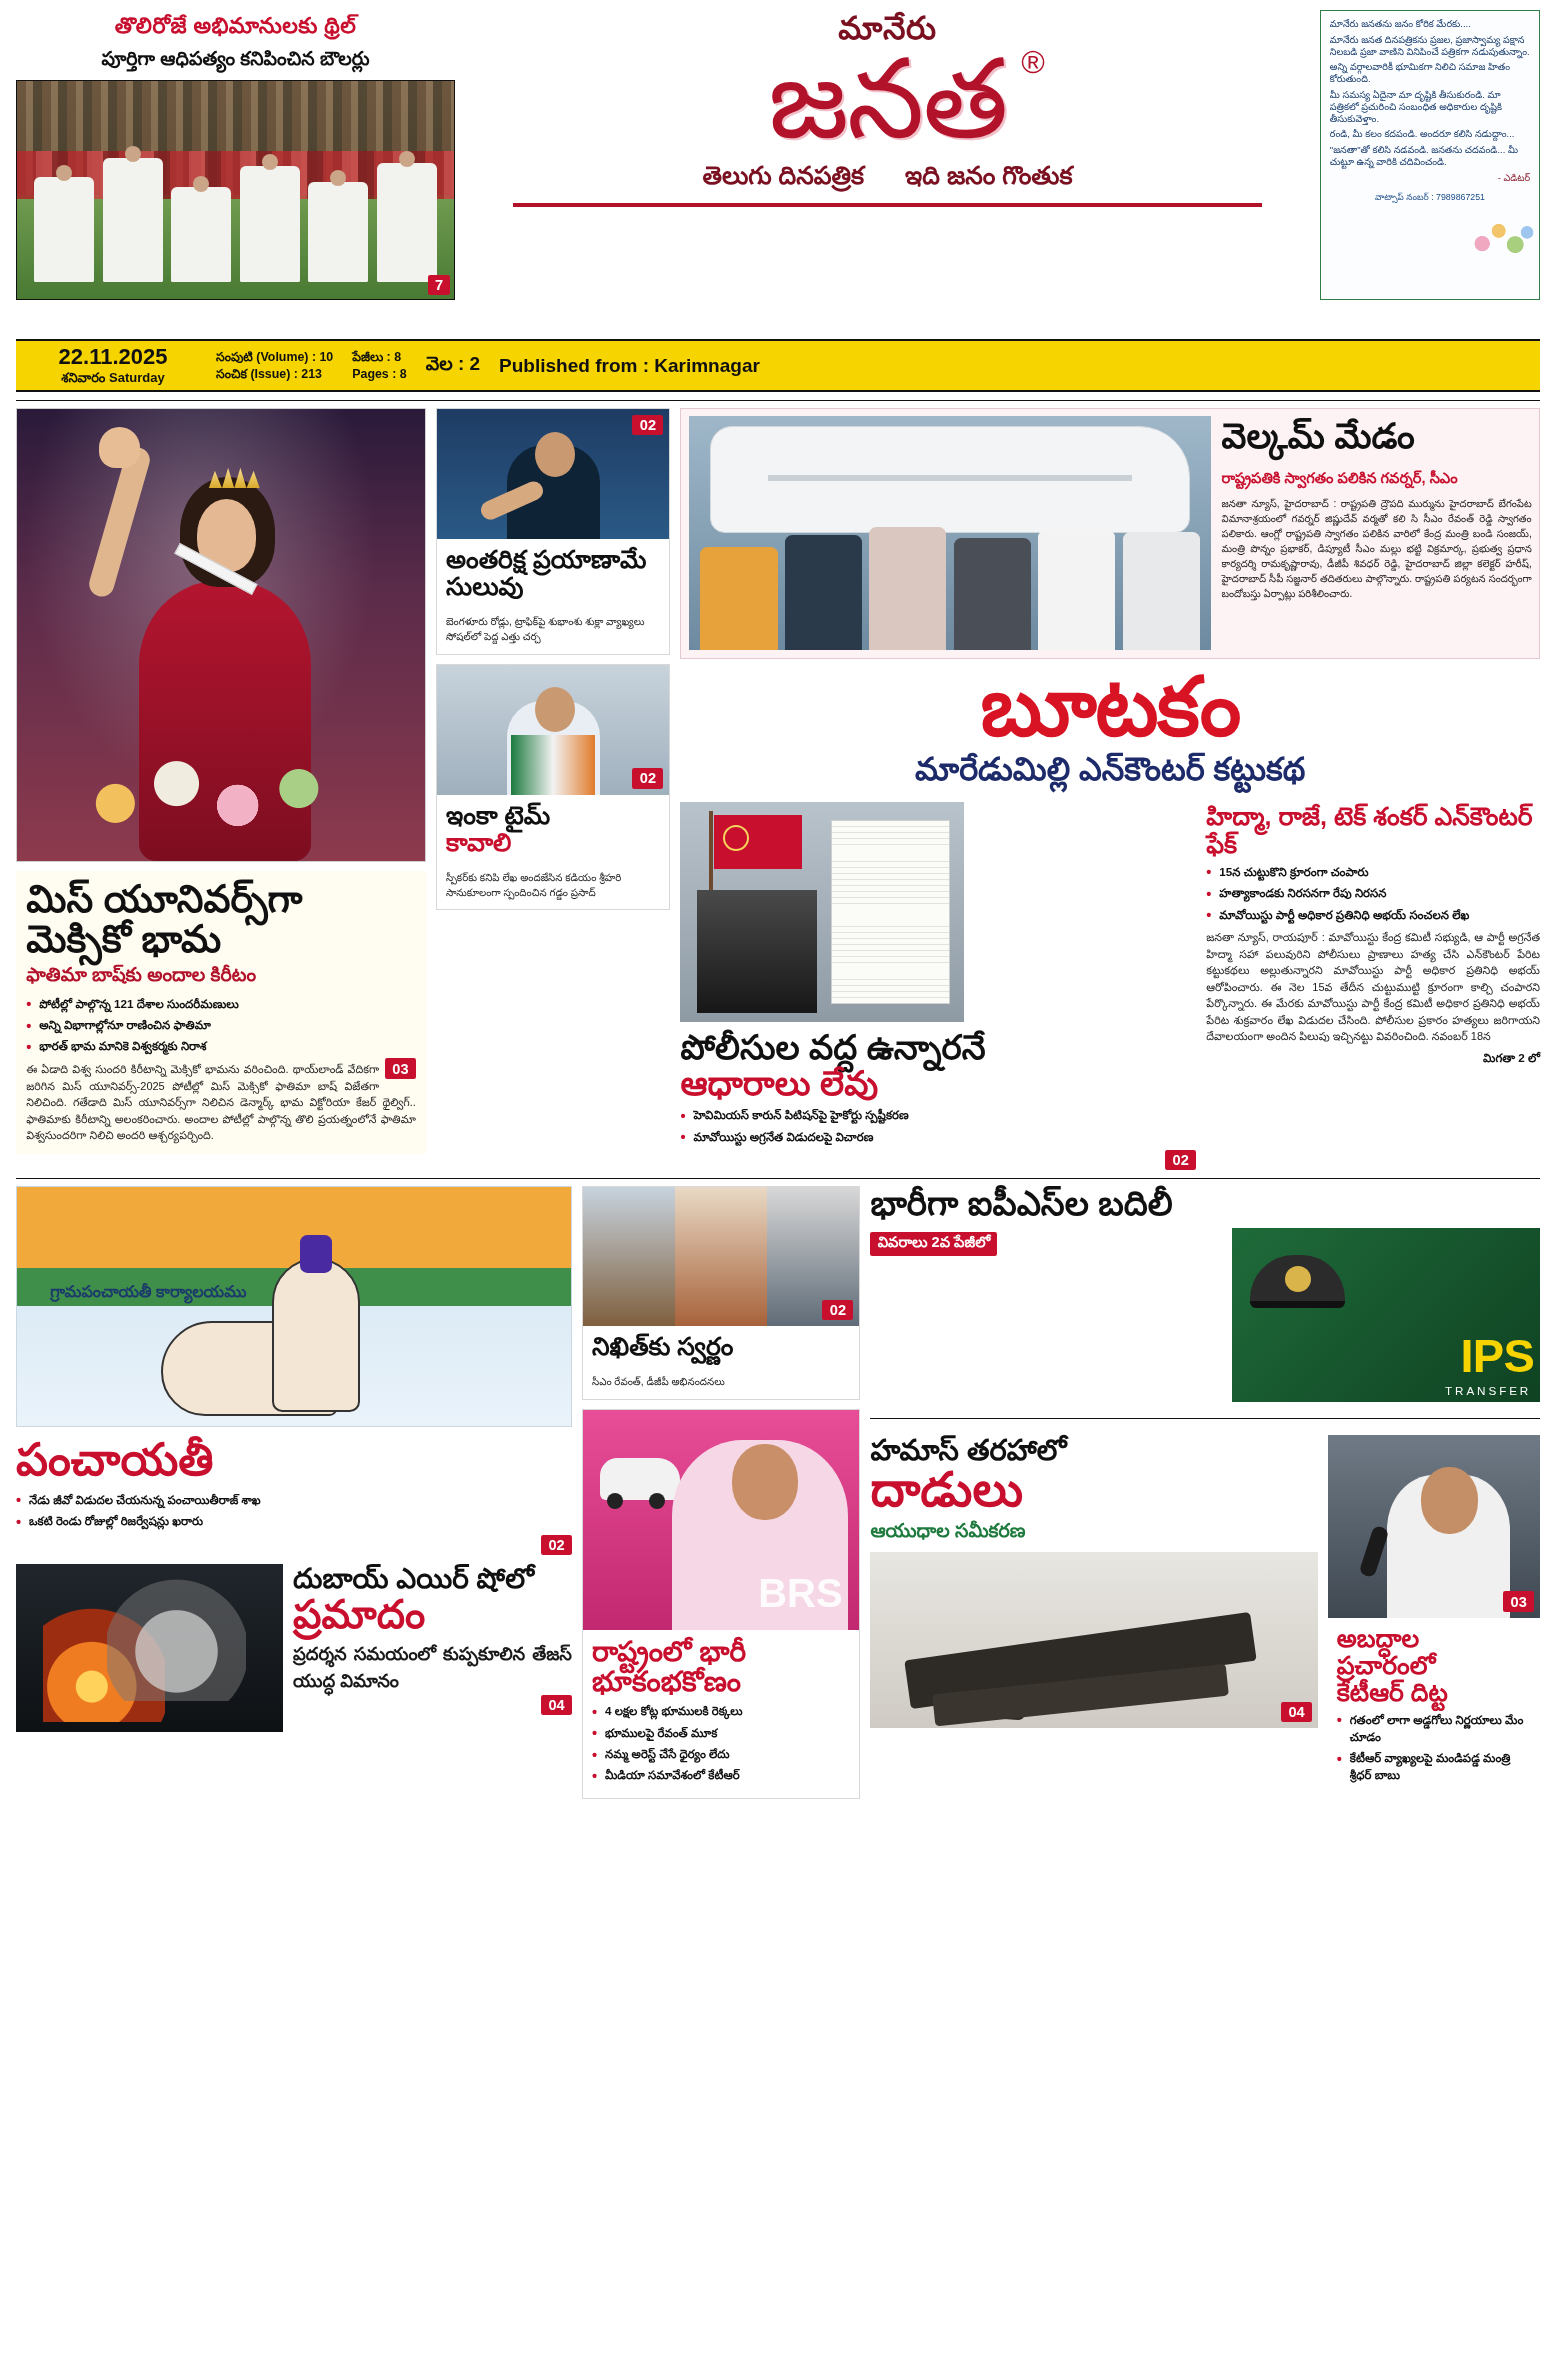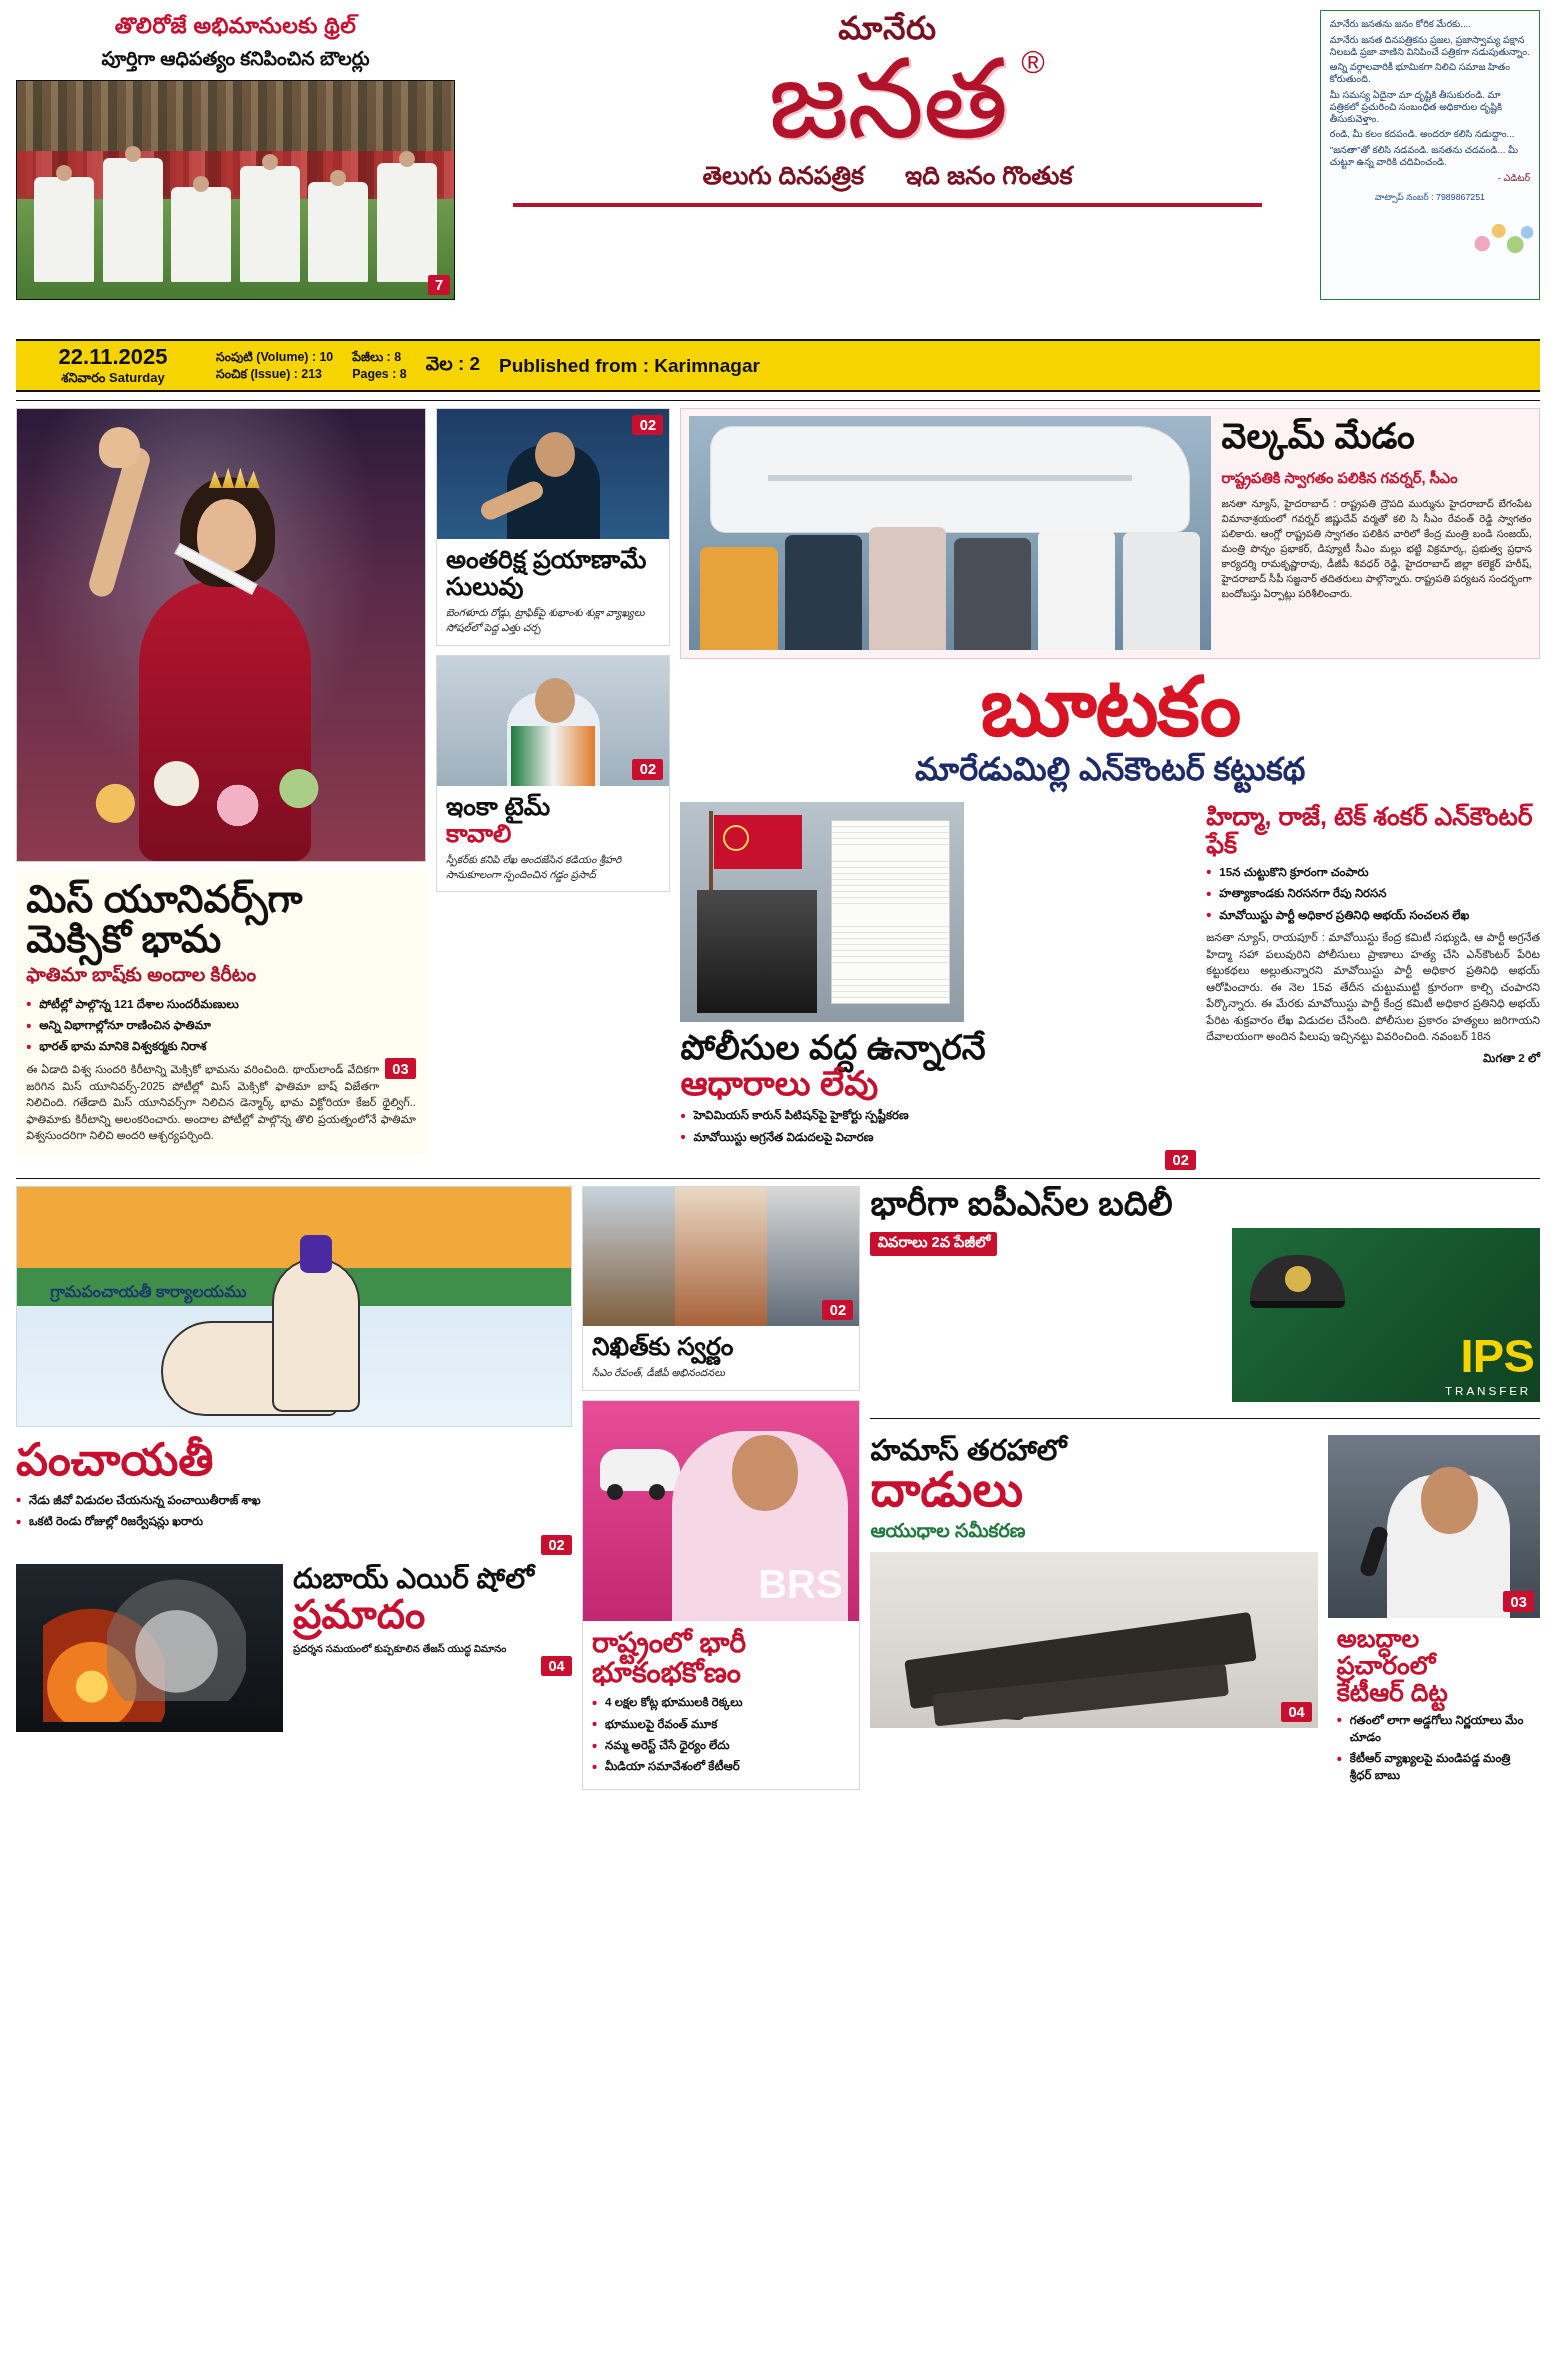--- a/index.html
+++ b/index.html
@@ -186,21 +186,21 @@
   .card-ph.space { background:linear-gradient(180deg,#1e3c64,#2a5a86); }
   .card-ph .person { position:absolute; bottom:0; left:30%; width:40%; height:72%; background:#0f2337; border-radius:40% 40% 0 0;}
   .card-ph .pface { position:absolute; bottom:48%; left:42%; width:40px;height:45px;background:#c99a72;border-radius:50%;}
   .card-ph .parm { position:absolute; bottom:22%; left:18%; width:66px;height:19px;background:#d7a97f;border-radius:10.2px;transform:rotate(-24deg);}
   .card-ph.cong { background:linear-gradient(180deg,#c8d3dc,#9fb0bd); }
   .card-ph.cong .person{ background:#e8eef3; border-radius:38% 38% 0 0;}
   .card-ph.cong .scarf{ position:absolute; bottom:0; left:32%; width:36%; height:46%; background:linear-gradient(90deg,#1b7a3e,#f2f2f2,#e07b2a);}
   .card-txt { padding:7.3px 8.8px 8.8px; }
   .card-h { font-size:25px; font-weight:bold; line-height:1.08; color:#111; }
   .card-h.red { color:#c8102e; }
-  .card-sm { font-size:10.2px; line-height:1.45; margin-top:6px; color:#222;font-style:italic; }
+  .card-sm { font-size:10.2px; line-height:1.45; margin-top:15px; color:#222; }
 
   
   .welcome-wrap { display:flex; gap:10.2px; background:#fdf2f4; border:0.7px solid #e6c9d0; padding:7.3px; }
   .welcome-ph { width:62%; height:234px; background:linear-gradient(180deg,#9fb7c9,#6e8aa0); position:relative; overflow:hidden;}
   .plane { position:absolute; top:4%; left:4%; right:4%; height:46%; background:#f2f4f6; border-radius:22px 51px 14.6px 14.6px; border:0.7px solid #d3d8dc;}
   .plane:after{ content:""; position:absolute; left:12%; top:46%; width:76%; height:5.9px; background:#c9d0d6;}
   .grp { position:absolute; bottom:0; left:0; right:0; height:60%; display:flex; align-items:flex-end; gap:7.3px; padding:0 11.7px;}
   .pp { flex:1; border-radius:7.3px 7.3px 0 0; }
   .pp.a{height:74%;background:#e8a23c}.pp.b{height:82%;background:#2b3a4a}.pp.c{height:88%;background:#d9c7c0}
   .pp.d{height:80%;background:#4a4f57}.pp.e{height:86%;background:#f3f3f3}.pp.f{height:84%;background:#e8e9ea}
@@ -490,21 +490,21 @@
       </div>
 
       <div class="row">
         <div class="explode" style="width:48%">
           <div class="fire"></div>
             <div class="smoke"></div>
         </div>
         <div style="flex:1">
           <h2 class="hl" style="font-size:28px">దుబాయ్ ఎయిర్ షోలో</h2>
           <h2 class="hl red" style="font-size:40px">ప్రమాదం</h2>
-          <p class="body-txt" style="font-weight:bold;font-size:10px">ప్రదర్శన సమయంలో కుప్పకూలిన తేజస్ యుద్ధ విమానం</p>
+          <p class="body-txt" style="font-weight:bold;font-size:18px">ప్రదర్శన సమయంలో కుప్పకూలిన తేజస్ యుద్ధ విమానం</p>
           <div style="text-align:right">
             <span class="ph-badge" style="position:static;display:inline-block">04</span>
           </div>
         </div>
       </div>
     </div>
 
     <div class="col" style="width:278px">
       <div class="card">
         <div class="nik-ph">

